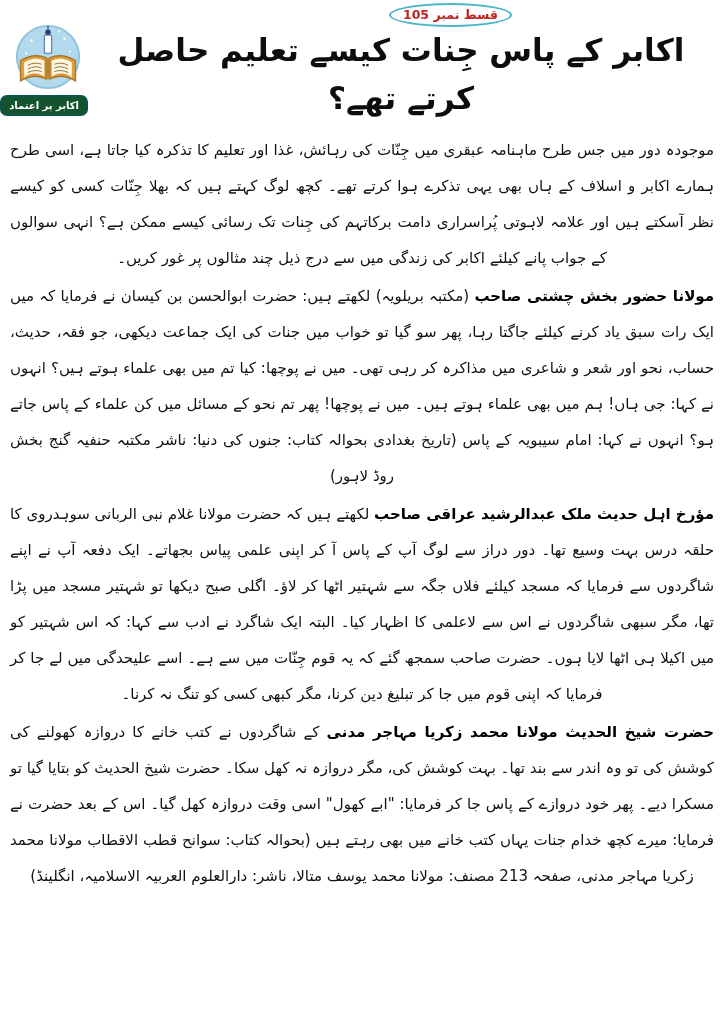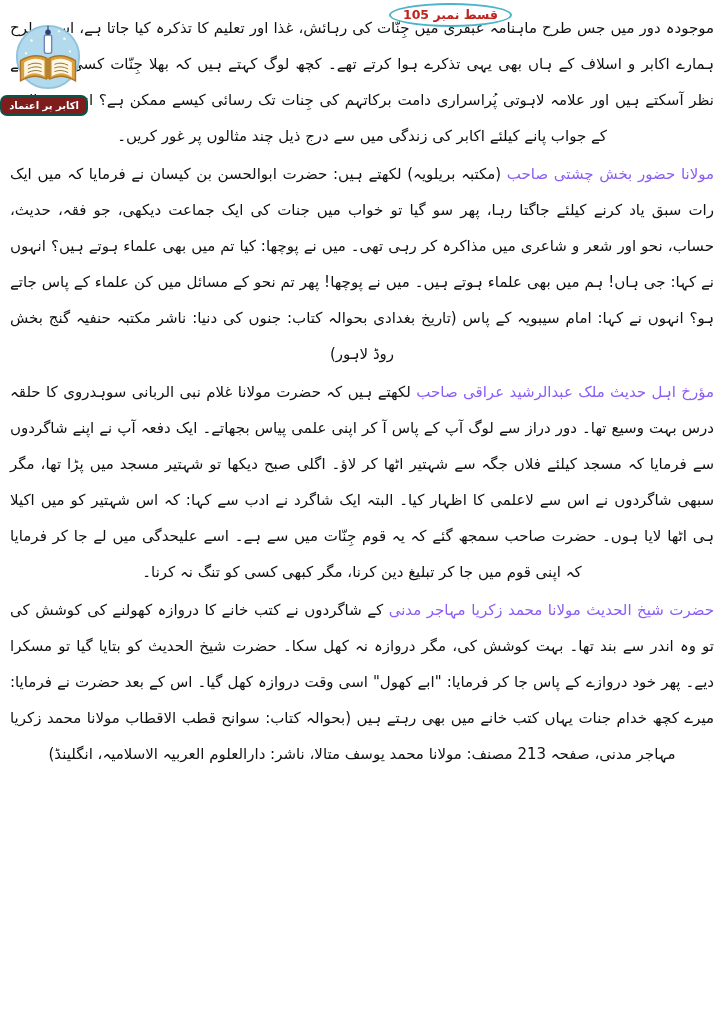--- a/index.html
+++ b/index.html
@@ -34,21 +34,21 @@
   .logo {
     position: absolute;
     top: 24px;
     left: 8px;
     width: 80px;
     text-align: center;
     direction: rtl;
   }
   .logo .logo-label {
     display: inline-block;
-    background: #7f1d1d;
+    background: #14532d;
     border: 2px solid #0a544b;
     color: #ffffff;
     font-size: 10px;
     font-weight: bold;
     line-height: 1.3;
     padding: 2px 7px;
     border-radius: 7px;
     position: relative;
     margin-top: -12px;
     white-space: nowrap;
@@ -68,22 +68,22 @@
     color: #111111;
   }
   .para {
     font-size: 15px;
     line-height: 36px;
     text-align: justify;
     text-align-last: center;
     margin: 0 0 2px 0;
   }
   .lead-red {
-    color: #8b5cf6;
-    font-weight: normal;
+    color: #000000;
+    font-weight: bold;
     margin-top: 19px;
   }
   .reference-line {
     font-size: 17px;
     line-height: 34px;
     text-align: center;
     font-weight: bold;
     margin: 2px 0;
   }
 </style>
@@ -114,20 +114,21 @@
         <path d="M14 42 Q25 35 36 40 L36 57 Q25 50 14 58 Z" fill="#fdf6e3"></path>
         <path d="M66 42 Q55 35 44 40 L44 57 Q55 50 66 58 Z" fill="#fdf6e3"></path>
         <path d="M18 45 Q26 41 33 44 M18 49 Q26 45 33 48 M18 53 Q26 49 33 52" stroke="#8a6a2f" stroke-width="1" fill="none"></path>
         <path d="M62 45 Q54 41 47 44 M62 49 Q54 45 47 48 M62 53 Q54 49 47 52" stroke="#8a6a2f" stroke-width="1" fill="none"></path>
         <rect x="38" y="37" width="4" height="23" fill="#b5832f"></rect>
       </svg>
     </span>
     <div class="logo-label">اکابر پر اعتماد</div>
   </div>
 
+  <h1 class="title">اکابر کے پاس جِنات کیسے تعلیم حاصل کرتے تھے؟</h1>
 
   <div class="body-text">
 
     <p class="para">
       <span>موجودہ دور میں جس طرح ماہنامہ عبقری میں جِنّات کی رہائش، غذا اور تعلیم کا تذکرہ کیا جاتا ہے، اسی طرح ہمارے اکابر و اسلاف کے ہاں بھی یہی تذکرے ہوا کرتے تھے۔ کچھ لوگ کہتے ہیں کہ بھلا جِنّات کسی کو کیسے نظر آسکتے ہیں اور علامہ لاہوتی پُراسراری دامت برکاتہم کی جِنات تک رسائی کیسے ممکن ہے؟ انہی سوالوں کے جواب پانے کیلئے اکابر کی زندگی میں سے درج ذیل چند مثالوں پر غور کریں۔</span>
     </p>
 
     <p class="para">
       <span class="lead-red">مولانا حضور بخش چشتی صاحب</span><span> (مکتبہ بریلویہ) لکھتے ہیں: حضرت ابوالحسن بن کیسان نے فرمایا کہ میں ایک رات سبق یاد کرنے کیلئے جاگتا رہا، پھر سو گیا تو خواب میں جنات کی ایک جماعت دیکھی، جو فقہ، حدیث، حساب، نحو اور شعر و شاعری میں مذاکرہ کر رہی تھی۔ میں نے پوچھا: کیا تم میں بھی علماء ہوتے ہیں؟ انہوں نے کہا: جی ہاں! ہم میں بھی علماء ہوتے ہیں۔ میں نے پوچھا! پھر تم نحو کے مسائل میں کن علماء کے پاس جاتے ہو؟ انہوں نے کہا: امام سیبویہ کے پاس (تاریخ بغدادی بحوالہ کتاب: جنوں کی دنیا: ناشر مکتبہ حنفیہ گنج بخش روڈ لاہور)</span>
     </p>

